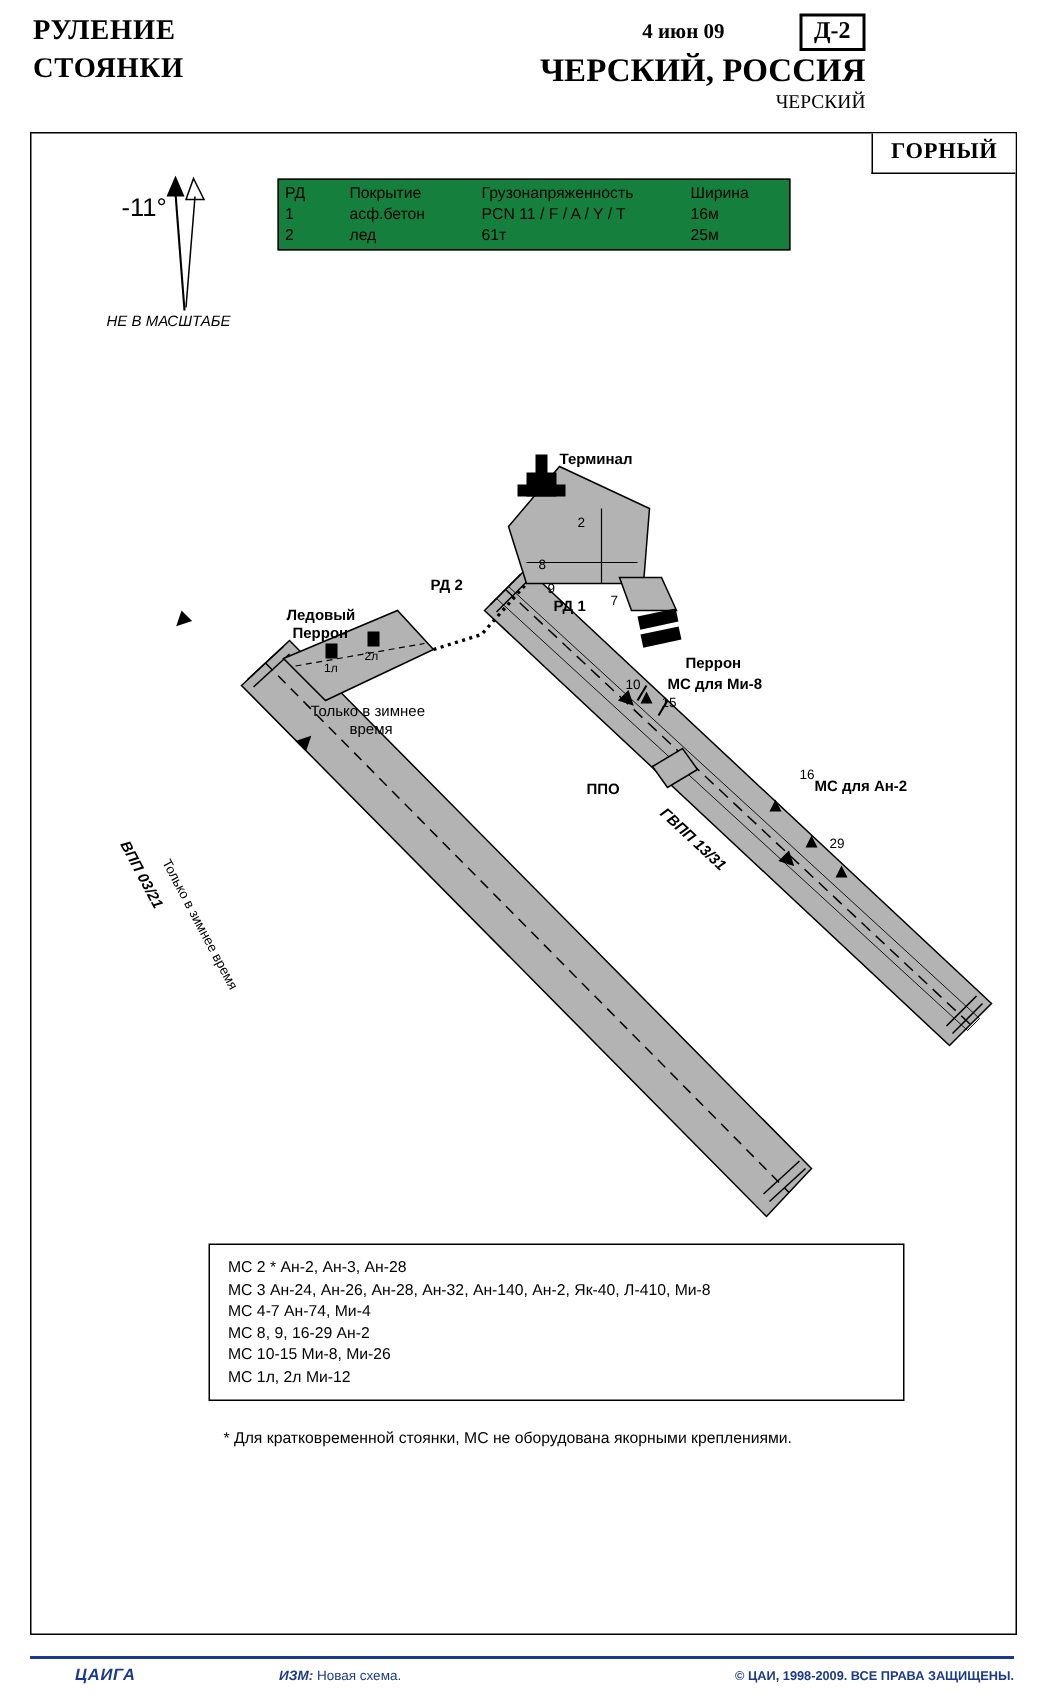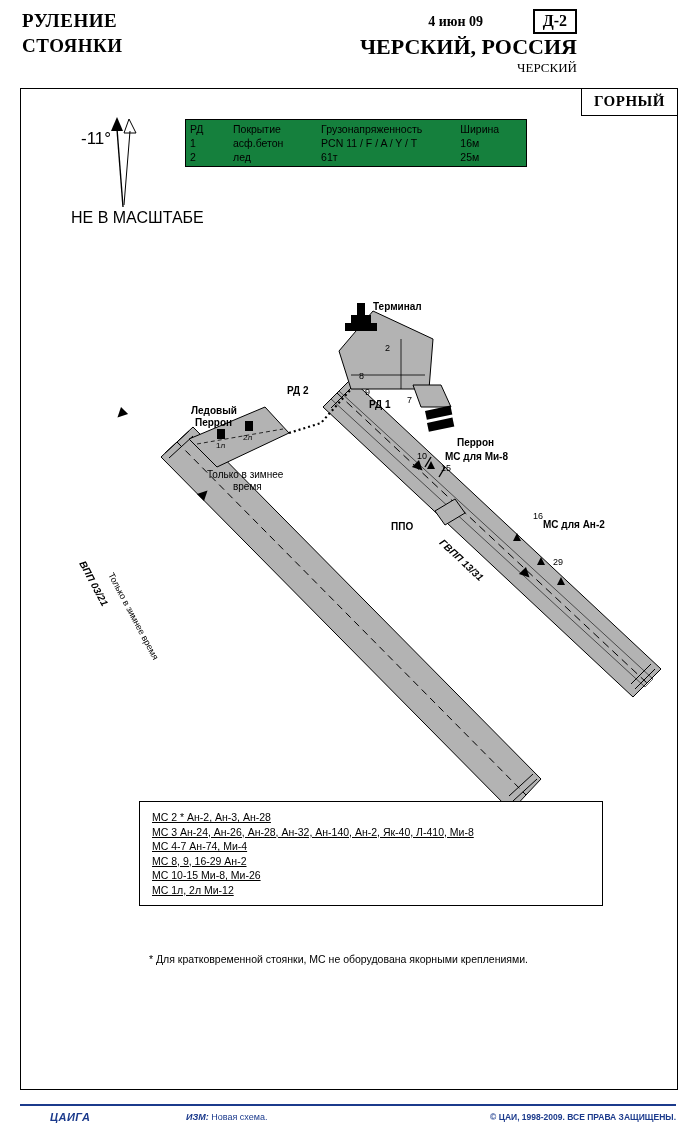--- a/index.html
+++ b/index.html
@@ -101,22 +101,23 @@
     font-family: "Liberation Sans", sans-serif;
     margin-top: 28px;
   }
   #north-arrow {
     position: absolute;
     left: 44px; top: 16px;
   }
   #not-to-scale {
     position: absolute;
     left: 12px; top: 108px;
-    font-size: 16px;
-    white-space: nowrap;
+    font-size: 10px;
+    white-space: nowrap;
+    font-style: italic;
   }
 
   
   #rwy-table {
     position: absolute;
     left: 164px; top: 30px;
     width: 340px;
     border: 1px solid #000;
     background: #15803d;
     font-size: 10.5px;
@@ -152,26 +153,25 @@
     font-family: "Liberation Sans", sans-serif;
     white-space: nowrap;
   }
   .lbl.b { font-weight: bold; }
   .lbl.sm { font-size: 9px; }
   .lbl.xs { font-size: 8px; }
 
   
   #legend {
     position: absolute;
-    left: 118px; top: 712px;
+    left: 118px; top: 740px;
     width: 440px;
     border: 1px solid #000;
     background: #fff;
     padding: 8px 10px 8px 12px;
-    text-decoration: underline;
   }
   #legend div {
     font-size: 10.5px;
     line-height: 14.5px;
     white-space: nowrap;
   }
   #footnote {
     position: absolute;
     left: 128px; top: 864px;
     font-size: 10.5px;

